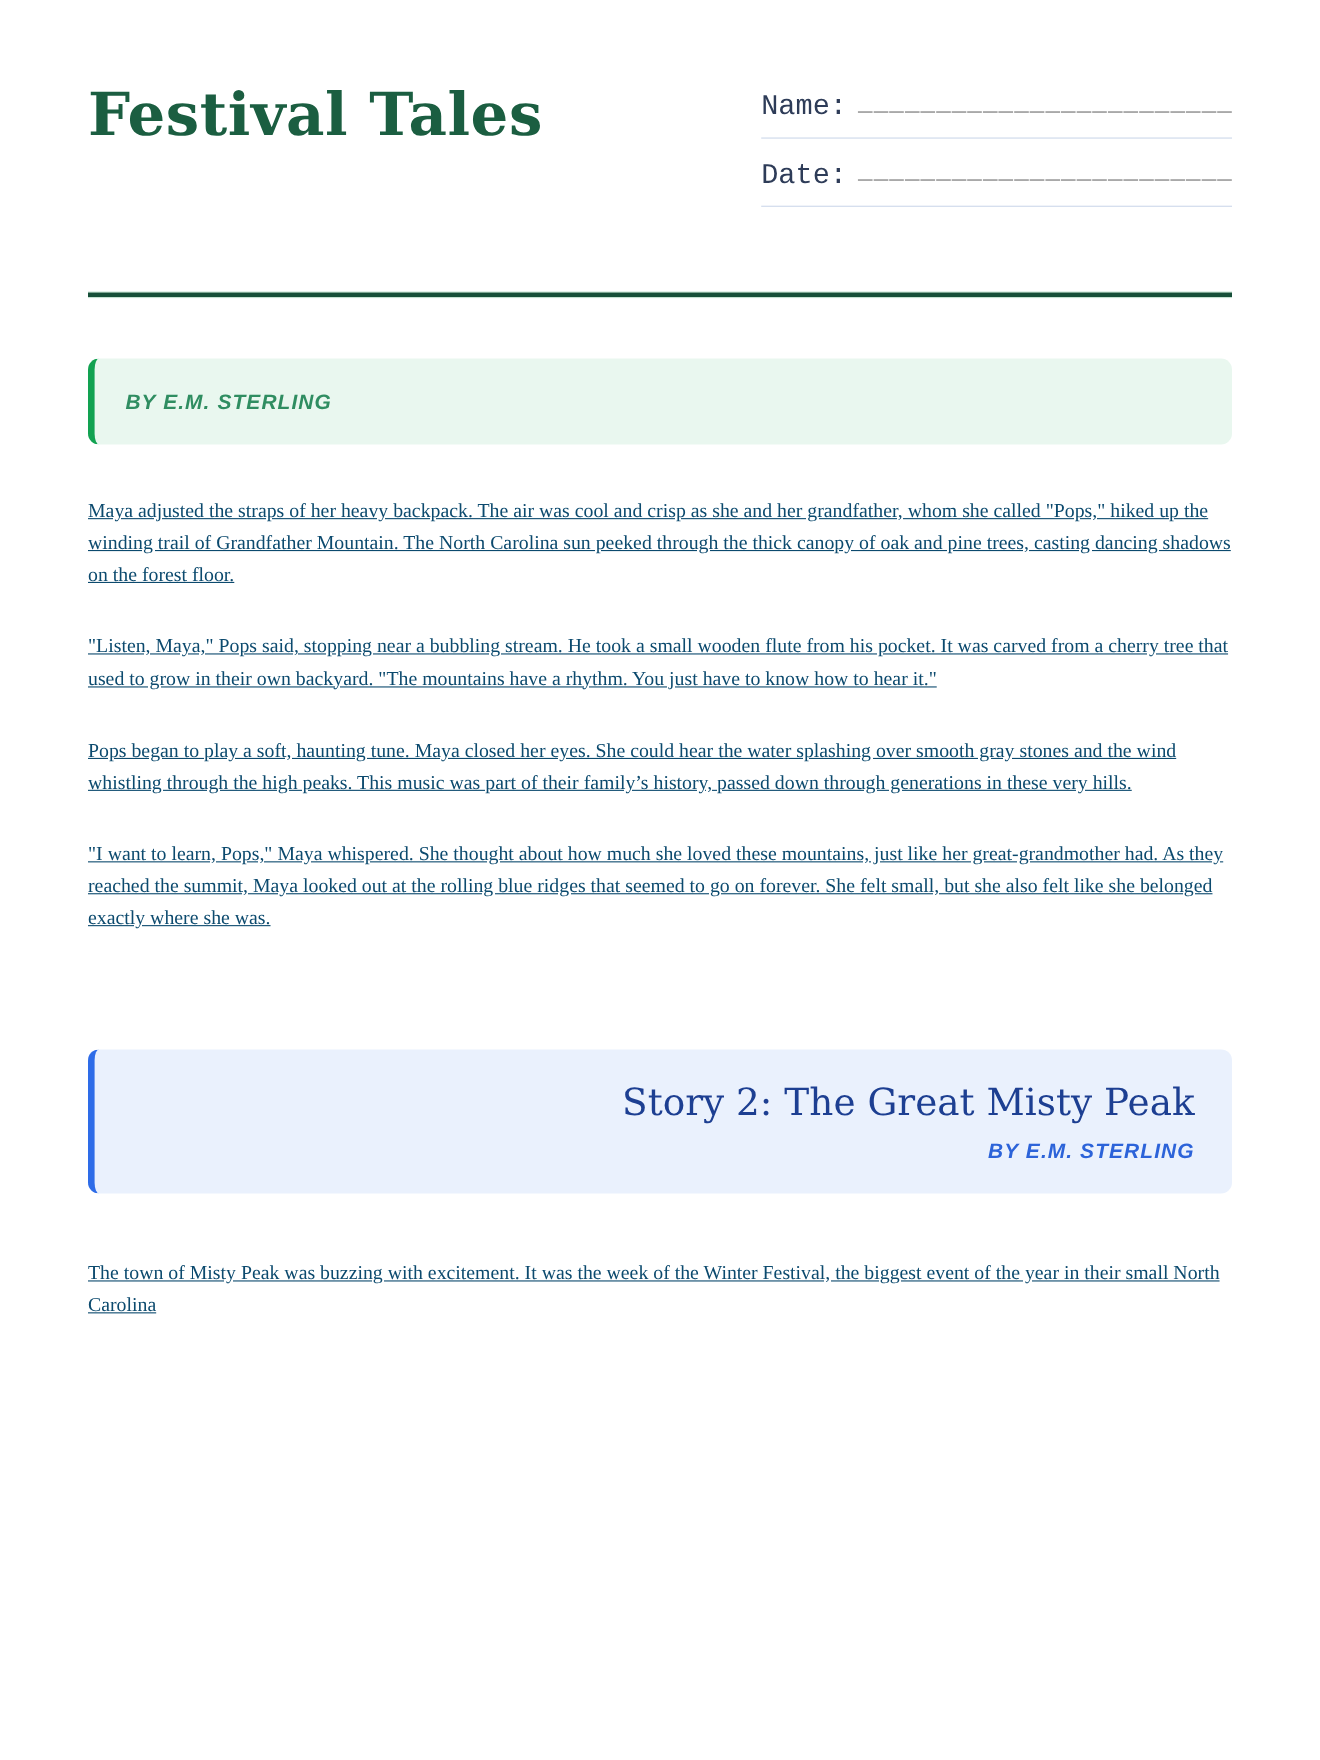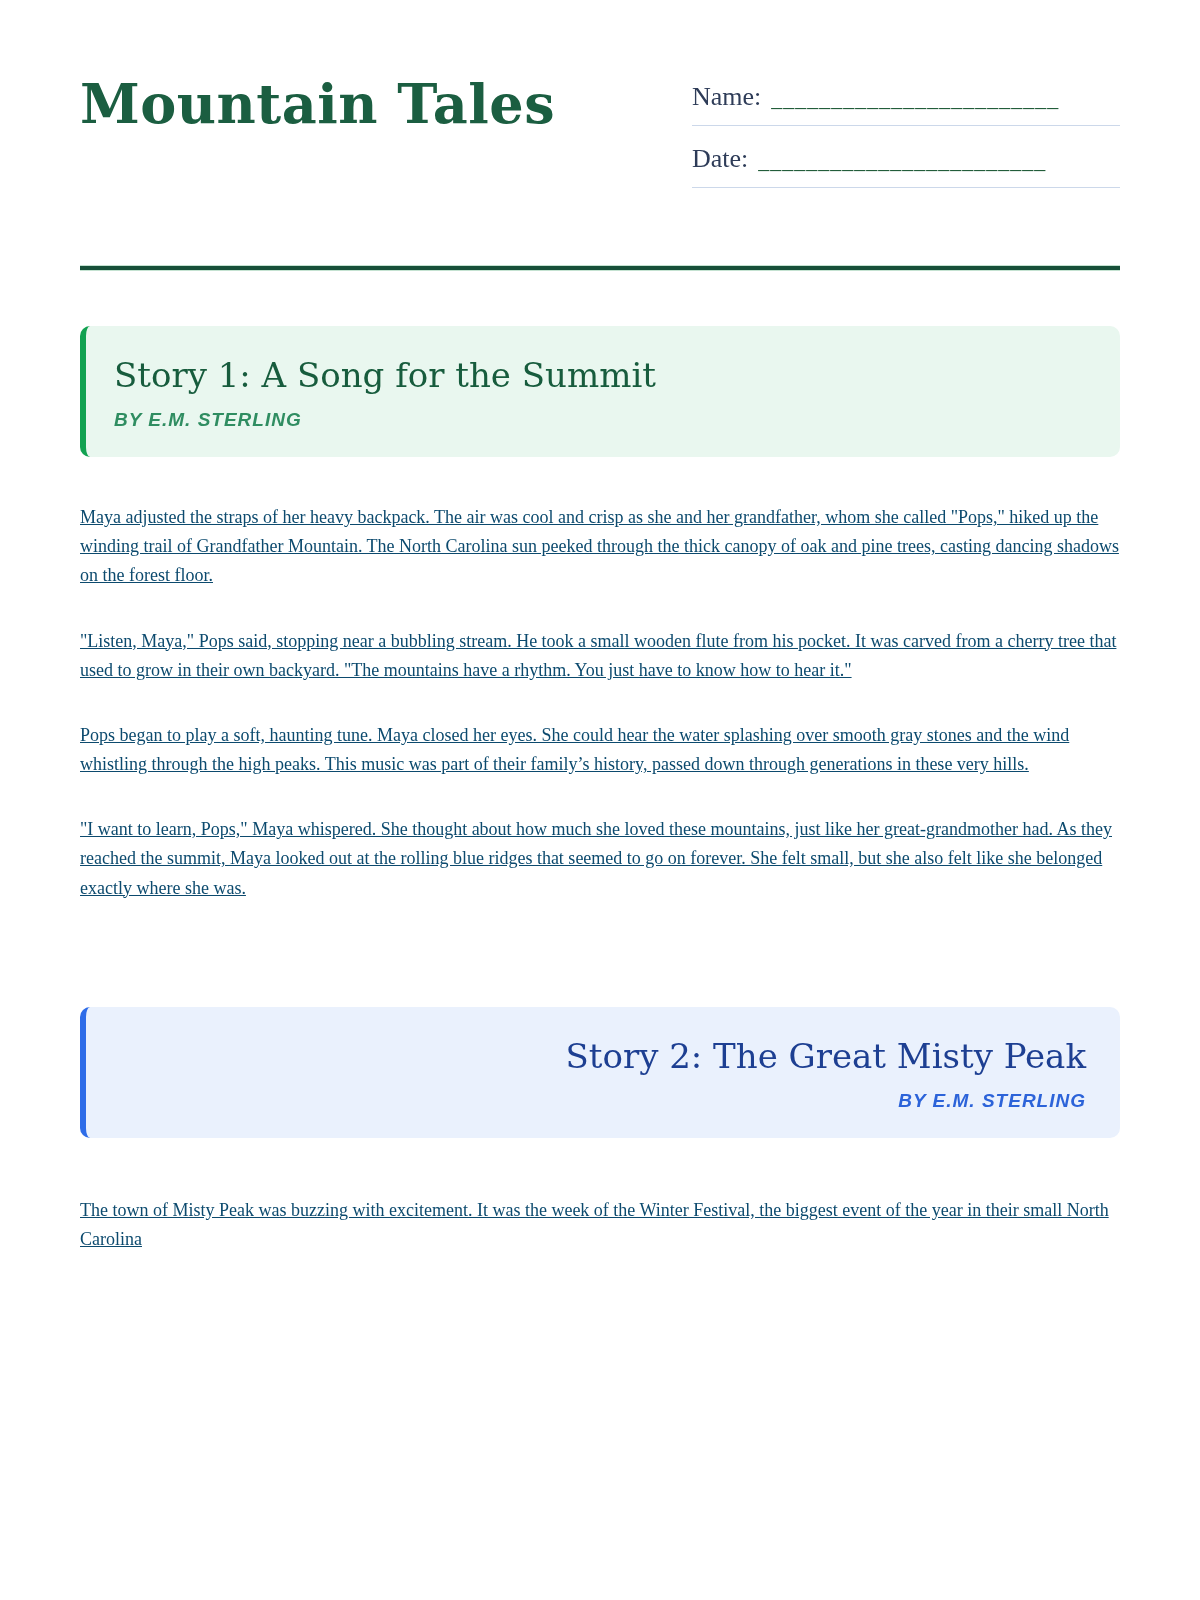--- a/index.html
+++ b/index.html
@@ -30,31 +30,31 @@
     margin-top: 20px;
     font-family: "Liberation Sans", sans-serif;
     font-size: 20px;
     font-weight: 600;
     letter-spacing: 3px;
     color: #2e9068;
   }
   .header-fields { width: 428px; flex: 0 0 auto; margin-top: 6px; }
   .field-row {
     display: flex;
-    align-items: flex-end;
+    align-items: flex-start;
     gap: 10px;
     border-bottom: 1px solid #ccd8ea;
     padding-bottom: 13px;
     margin-bottom: 18px;
-    font-family: Liberation Serif, serif;
+    font-family: Liberation Mono, monospace;
     white-space: nowrap;
     overflow: hidden;
   }
   .field-label { font-size: 26px; color: #2e3c58; }
-  .field-blank { font-size: 22px; color: #14532d; letter-spacing: 1px; }
+  .field-blank { font-size: 22px; color: #737373; letter-spacing: 1px; }
 
   
   .divider {
     border: none;
     height: 4px;
     margin: 60px 0 0 0;
     background: #174f39;
     box-shadow: 0 1px 0 #c4e2d1, 0 -1px 0 #c4e2d1;
   }
 
@@ -103,39 +103,38 @@
   .story .story-head + p { margin-top: 46px; }
   .story .story-head.blue + p { margin-top: 58px; }
 </style>
 </head>
 <body>
 
 <div class="page">
 
   <header class="header">
     <div class="header-left">
-      <h1 class="page-title">Mountain Tales</h1>
+      <h1 class="page-title">Festival Tales</h1>
     </div>
     <div class="header-fields">
       <div class="field-row">
         <span class="field-label">Name:</span>
         <span class="field-blank">________________________</span>
       </div>
       <div class="field-row">
         <span class="field-label">Date:</span>
         <span class="field-blank">________________________</span>
       </div>
     </div>
   </header>
 
   <hr class="divider">
 
   <section class="story">
     <div class="story-head green">
-      <h2 class="story-title">Story 1: A Song for the Summit</h2>
       <div class="story-byline">BY E.M. STERLING</div>
     </div>
     <p>Maya adjusted the straps of her heavy backpack. The air was cool and crisp as she and her grandfather, whom she called "Pops," hiked up the winding trail of Grandfather Mountain. The North Carolina sun peeked through the thick canopy of oak and pine trees, casting dancing shadows on the forest floor.</p>
     <p>"Listen, Maya," Pops said, stopping near a bubbling stream. He took a small wooden flute from his pocket. It was carved from a cherry tree that used to grow in their own backyard. "The mountains have a rhythm. You just have to know how to hear it."</p>
     <p>Pops began to play a soft, haunting tune. Maya closed her eyes. She could hear the water splashing over smooth gray stones and the wind whistling through the high peaks. This music was part of their family’s history, passed down through generations in these very hills.</p>
     <p>"I want to learn, Pops," Maya whispered. She thought about how much she loved these mountains, just like her great-grandmother had. As they reached the summit, Maya looked out at the rolling blue ridges that seemed to go on forever. She felt small, but she also felt like she belonged exactly where she was.</p>
   </section>
 
   <section class="story">
     <div class="story-head blue">

